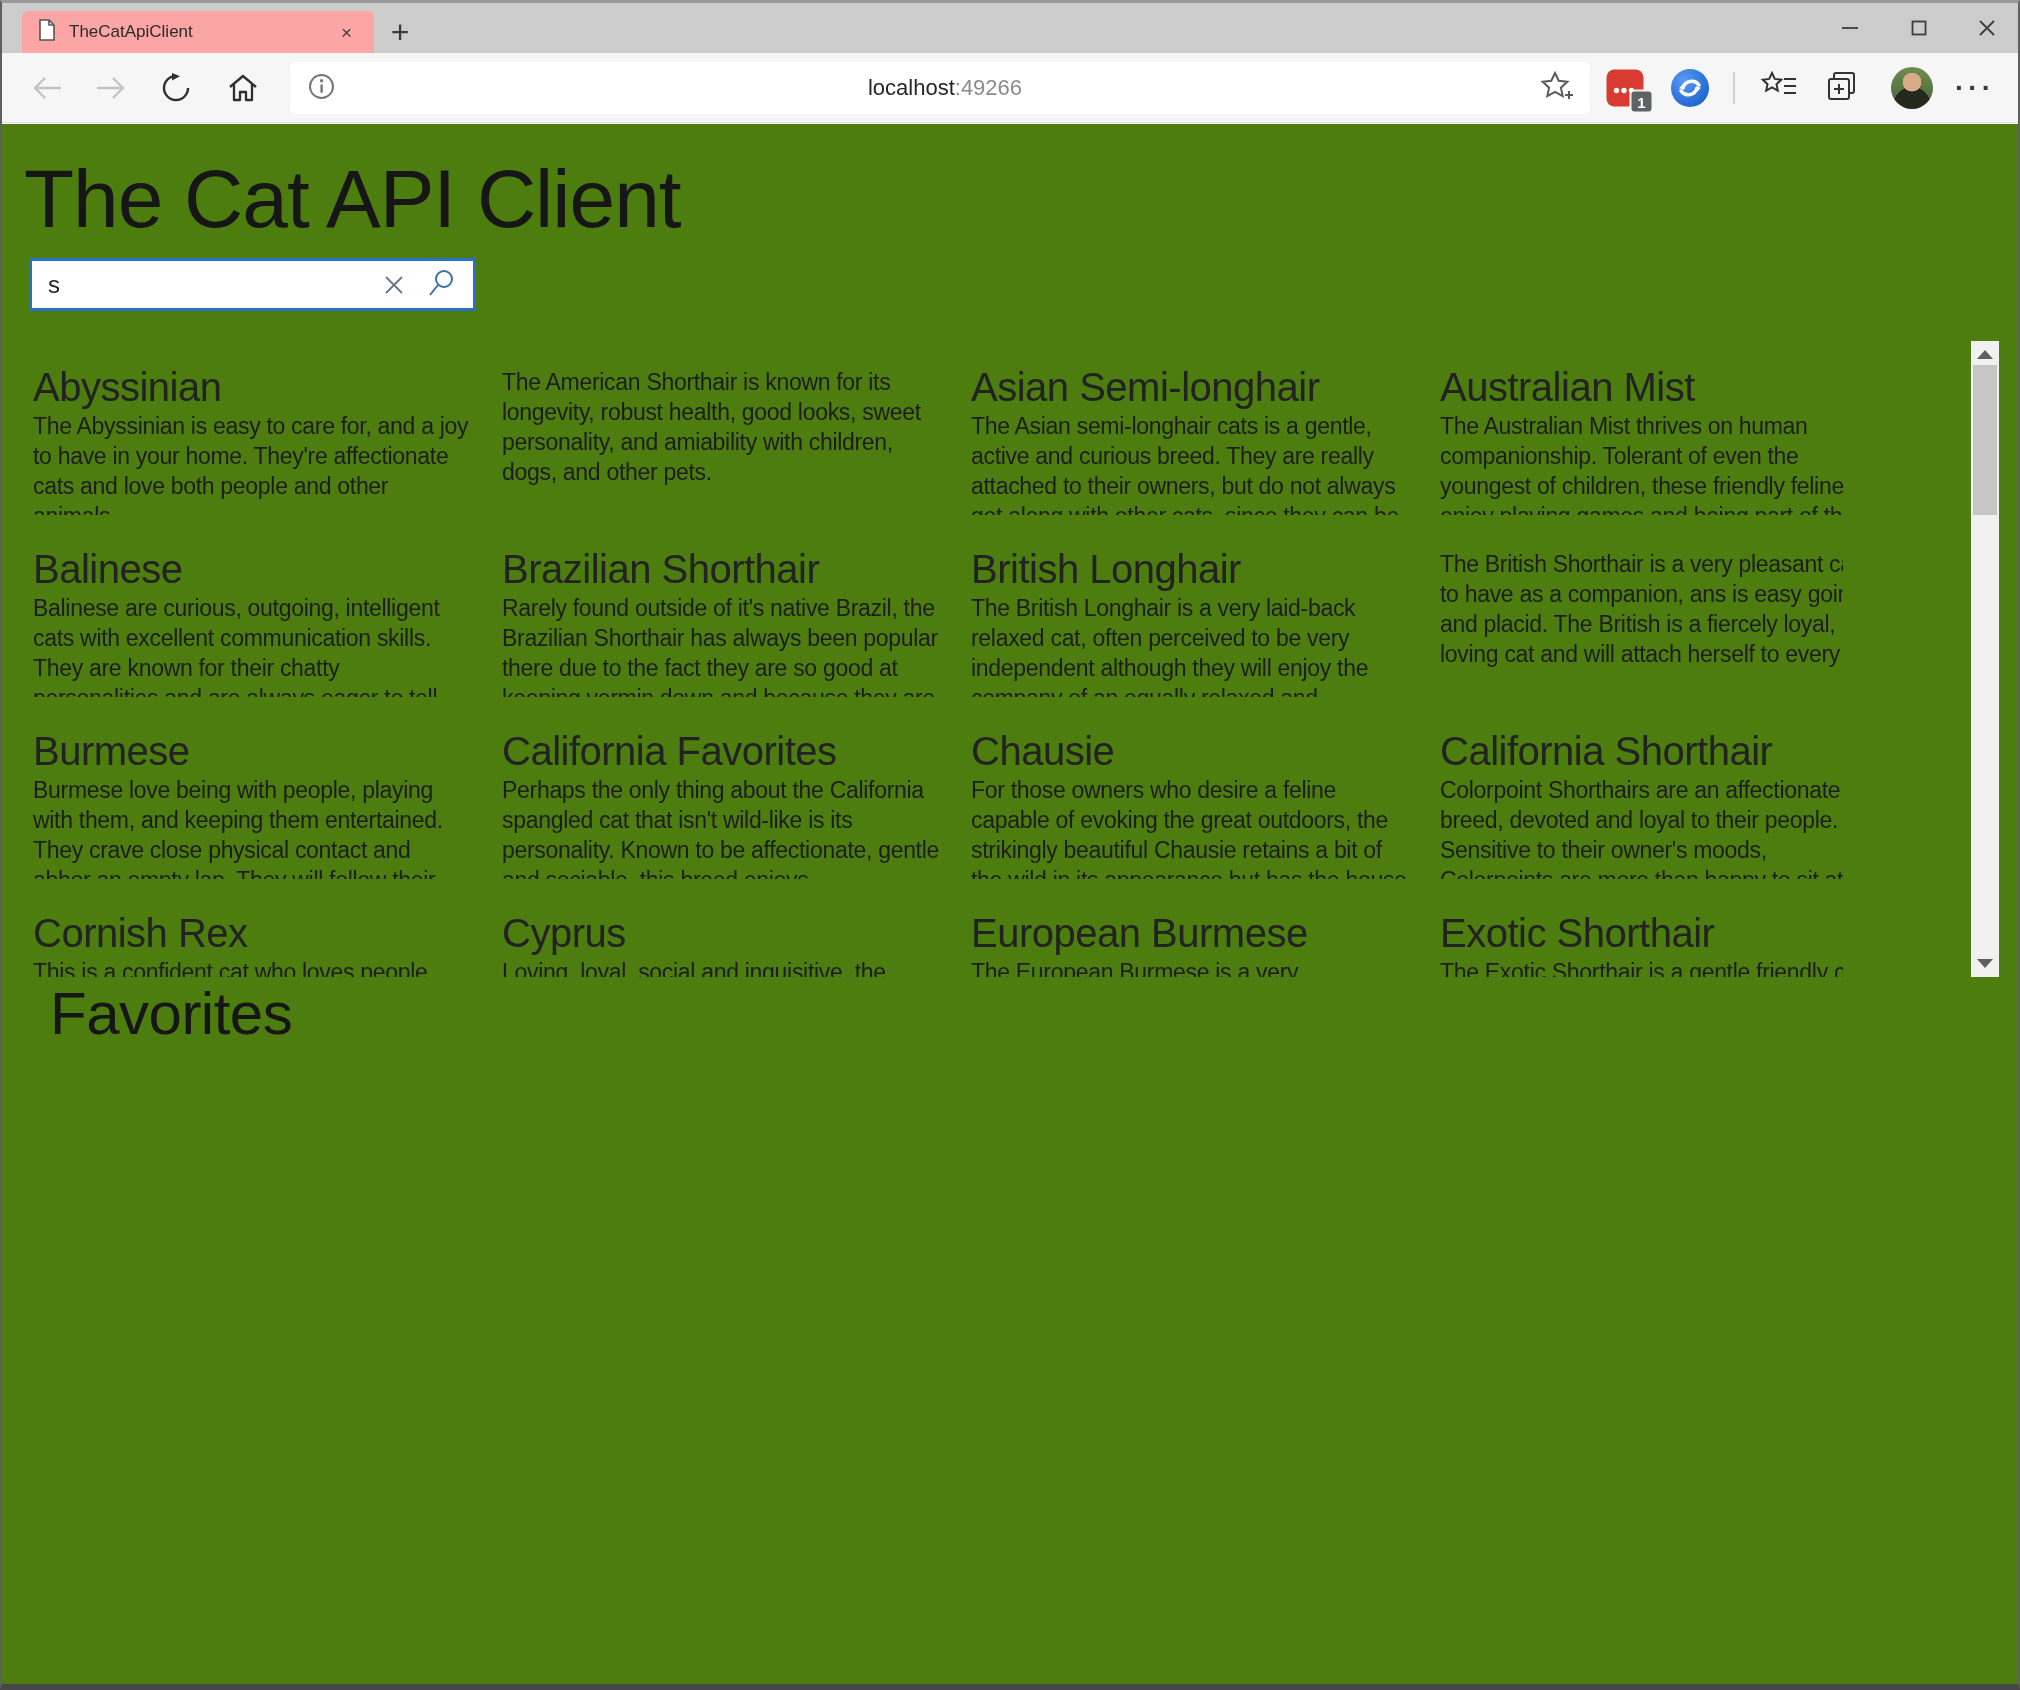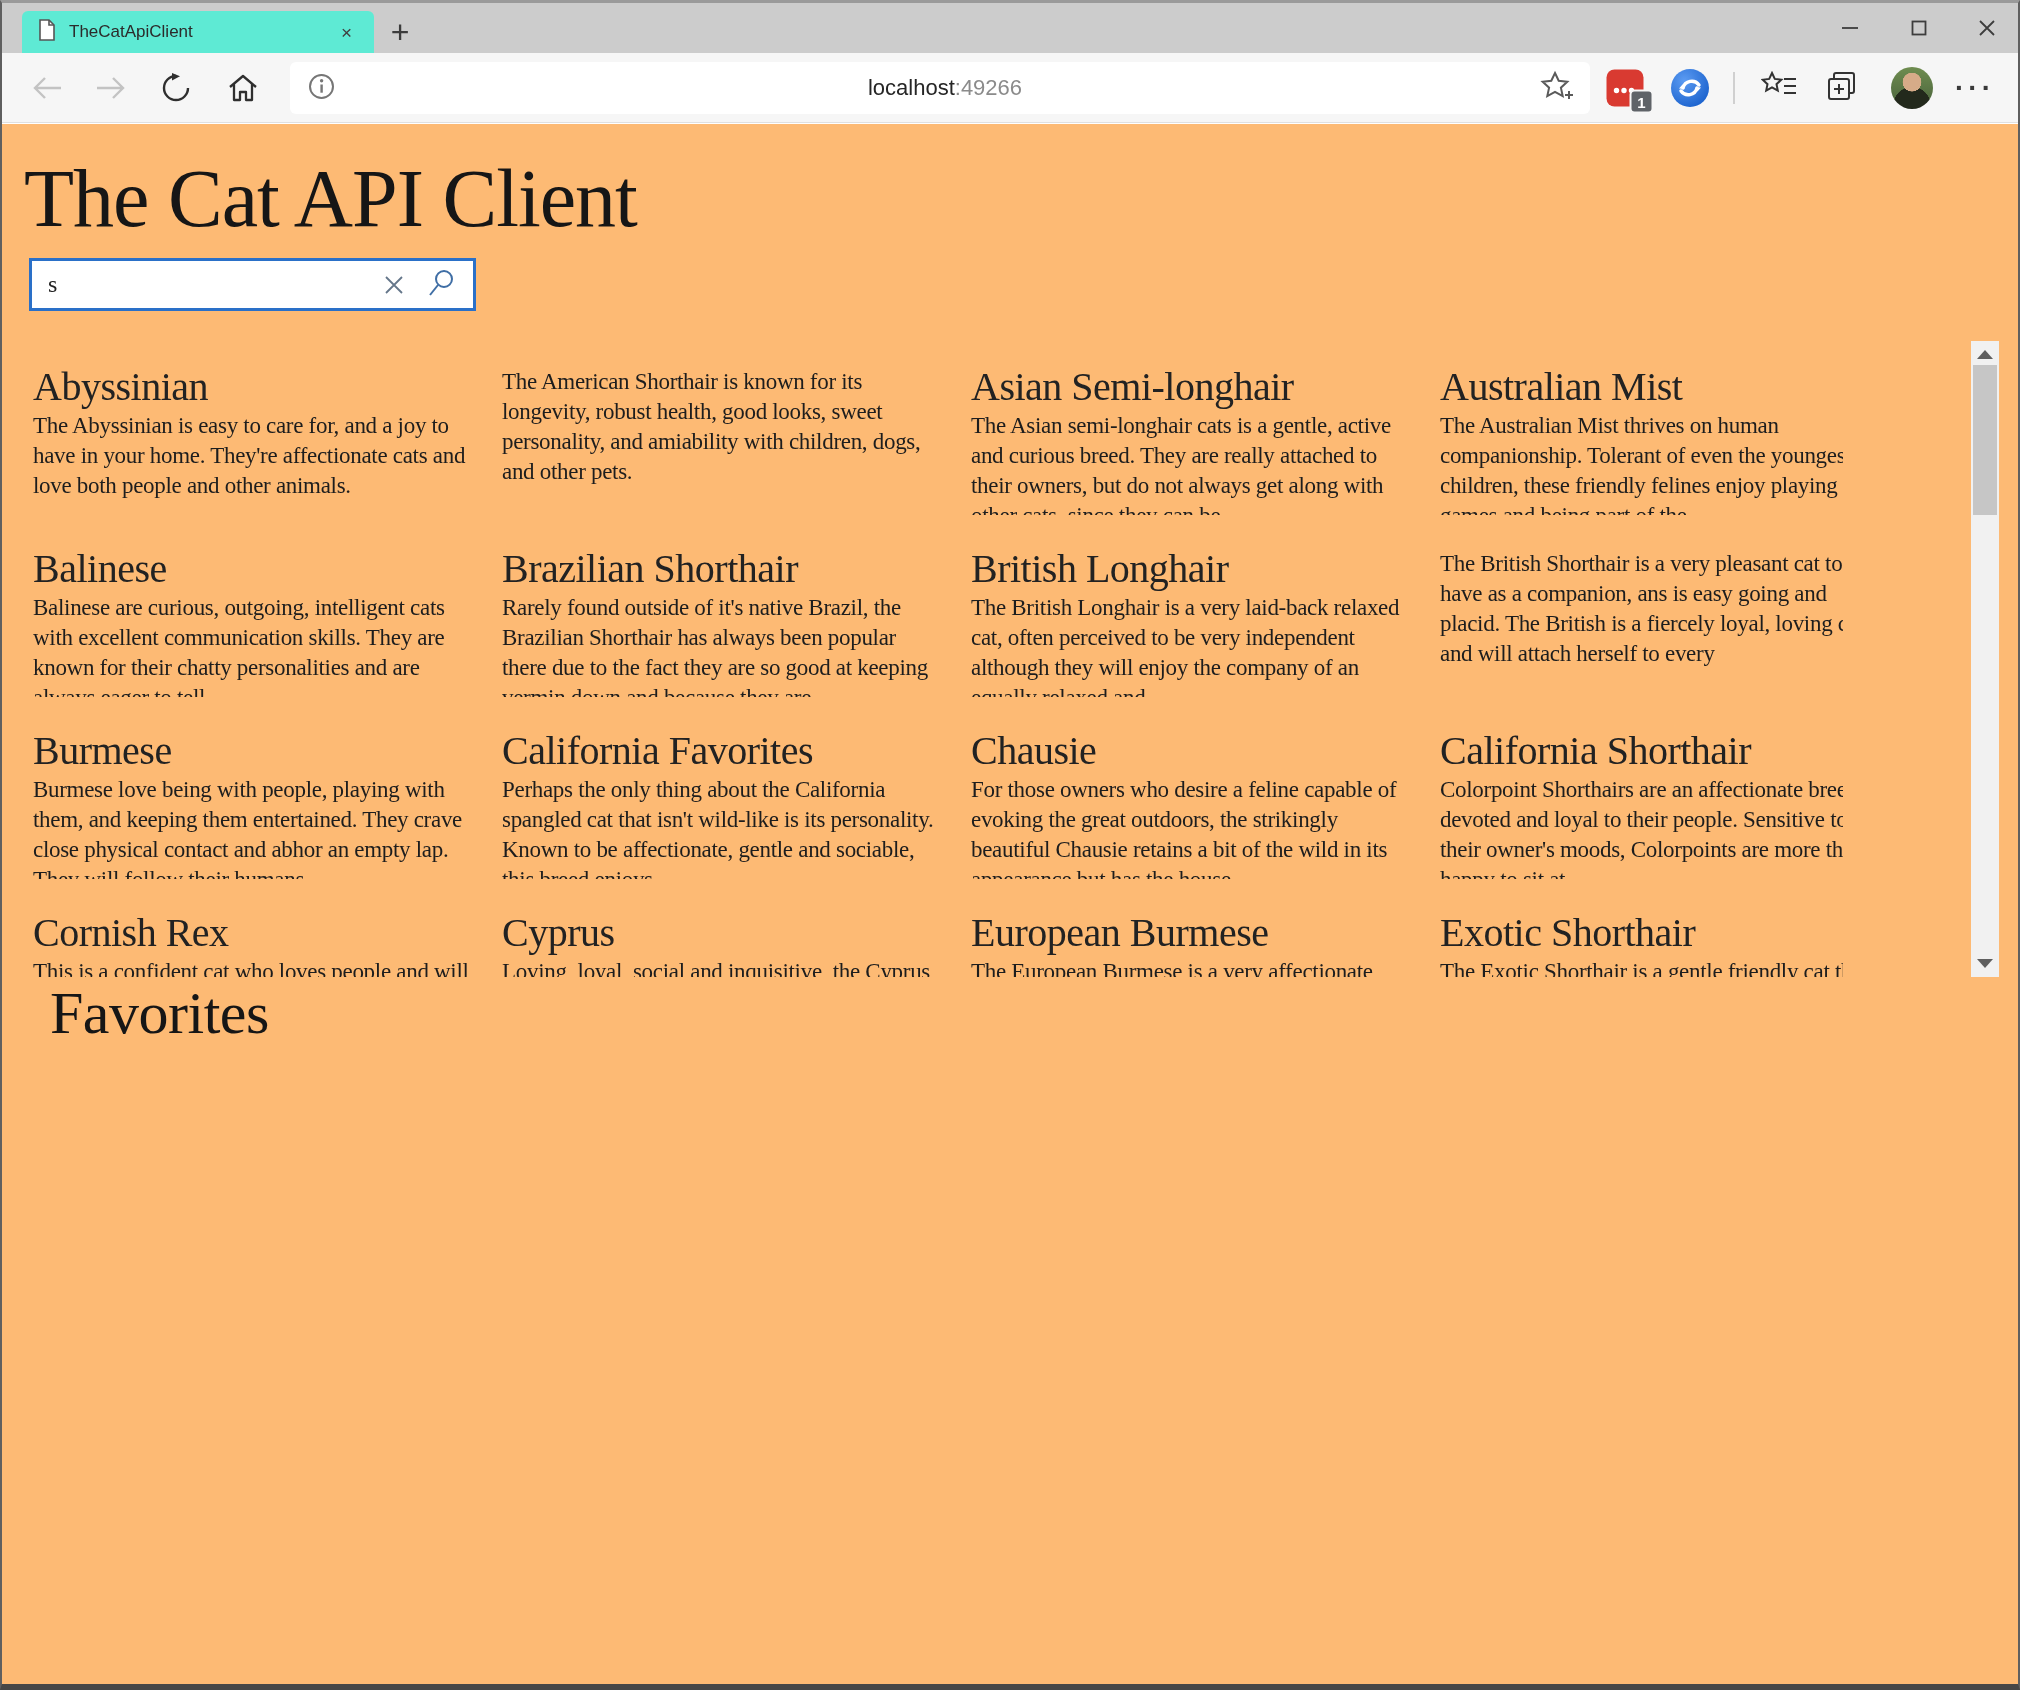--- a/index.html
+++ b/index.html
@@ -14,21 +14,21 @@
     position: absolute; inset: 0;
     border-top: 3px solid #9a9a9a;
     border-left: 2px solid #5f5f5f;
     border-right: 2px solid #5f5f5f;
     border-bottom: 6px solid #474747;
   }
   
   .tabstrip { position: absolute; top: 0; left: 0; right: 0; height: 50px; background: #cccccc; }
   .tab {
     position: absolute; left: 20px; top: 8px; width: 352px; height: 42px;
-    background: #5eead4; border-radius: 6px 6px 0 0;
+    background: #fca5a5; border-radius: 6px 6px 0 0;
     display: flex; align-items: center; gap: 13px; padding: 0 16px;
   }
   .tab-title { flex: 1; font-size: 17px; color: #2b2b2b; white-space: nowrap; overflow: hidden; }
   .tab-close { font-size: 19px; color: #404040; line-height: 1; cursor: default; padding: 2px 6px; }
   .newtab {
     position: absolute; left: 378px; top: 10px; width: 40px; height: 38px;
     font-size: 32px; font-weight: 200; color: #3c3c3c;
     display: flex; align-items: center; justify-content: center;
   }
   .winbtn { position: absolute; top: 0; width: 60px; height: 50px; display: flex; align-items: center; justify-content: center; }
@@ -65,21 +65,21 @@
   .ic-favlist { left: 1777px; } .ic-collections { left: 1840px; }
   .avatar {
     left: 1910px; width: 42px; height: 42px; border-radius: 50%;
     background:
       radial-gradient(circle at 50% 36%, #d6ab88 0 27%, rgba(0,0,0,0) 28%),
       radial-gradient(circle at 50% 92%, #23291c 0 42%, rgba(0,0,0,0) 43%),
       linear-gradient(#6f8d50, #47603a);
   }
   .ic-menu { left: 1973px; font-size: 28px; letter-spacing: 4px; color: #3a3a3a; font-weight: bold; }
   
-  .page { position: absolute; top: 121px; left: 0; right: 0; bottom: 0; background: #fdba74; font-family: Liberation Serif, serif; }
+  .page { position: absolute; top: 121px; left: 0; right: 0; bottom: 0; background: #4d7c0f; }
   .page-title {
     position: absolute; left: 22px; top: 28px;
     font-size: 82px; font-weight: 200; letter-spacing: -1px; color: #161616; line-height: 1.15;
   }
   .searchbox {
     position: absolute; left: 27px; top: 134px; width: 447px; height: 53px;
     border: 3px solid #2a70c8; background: #fff;
     display: flex; align-items: center; padding: 0 16px 0 0;
   }
   .searchbox input {

